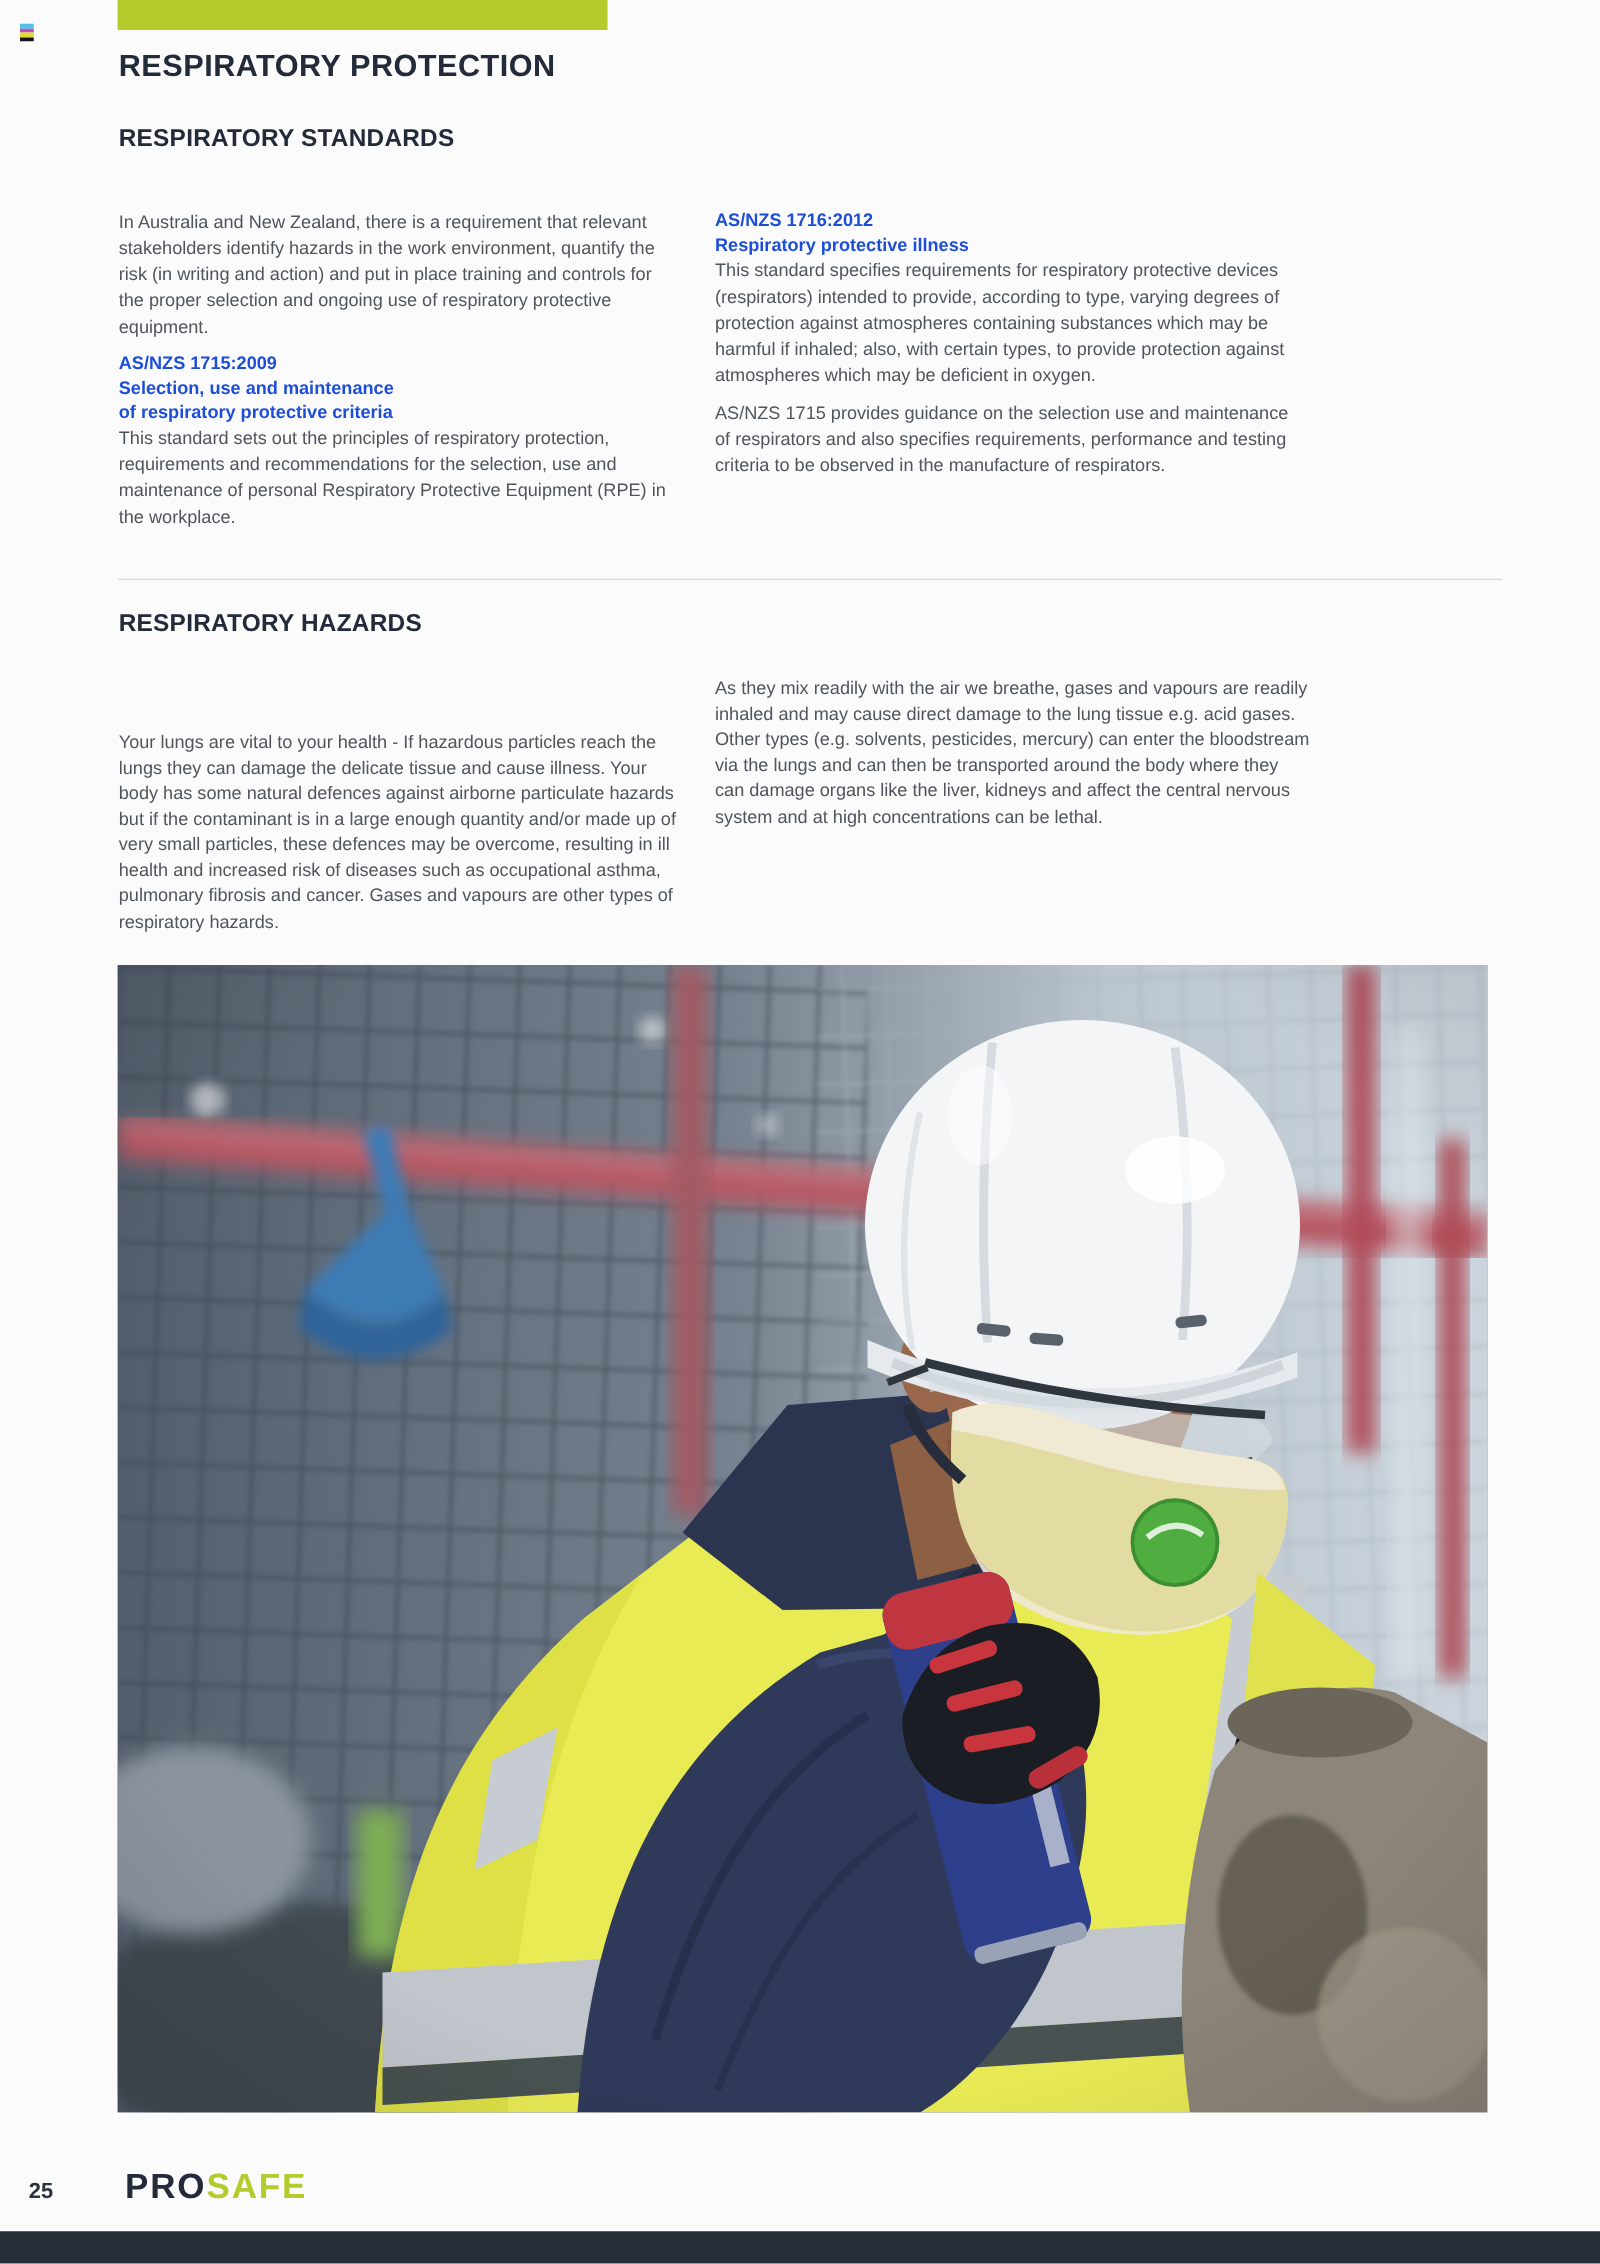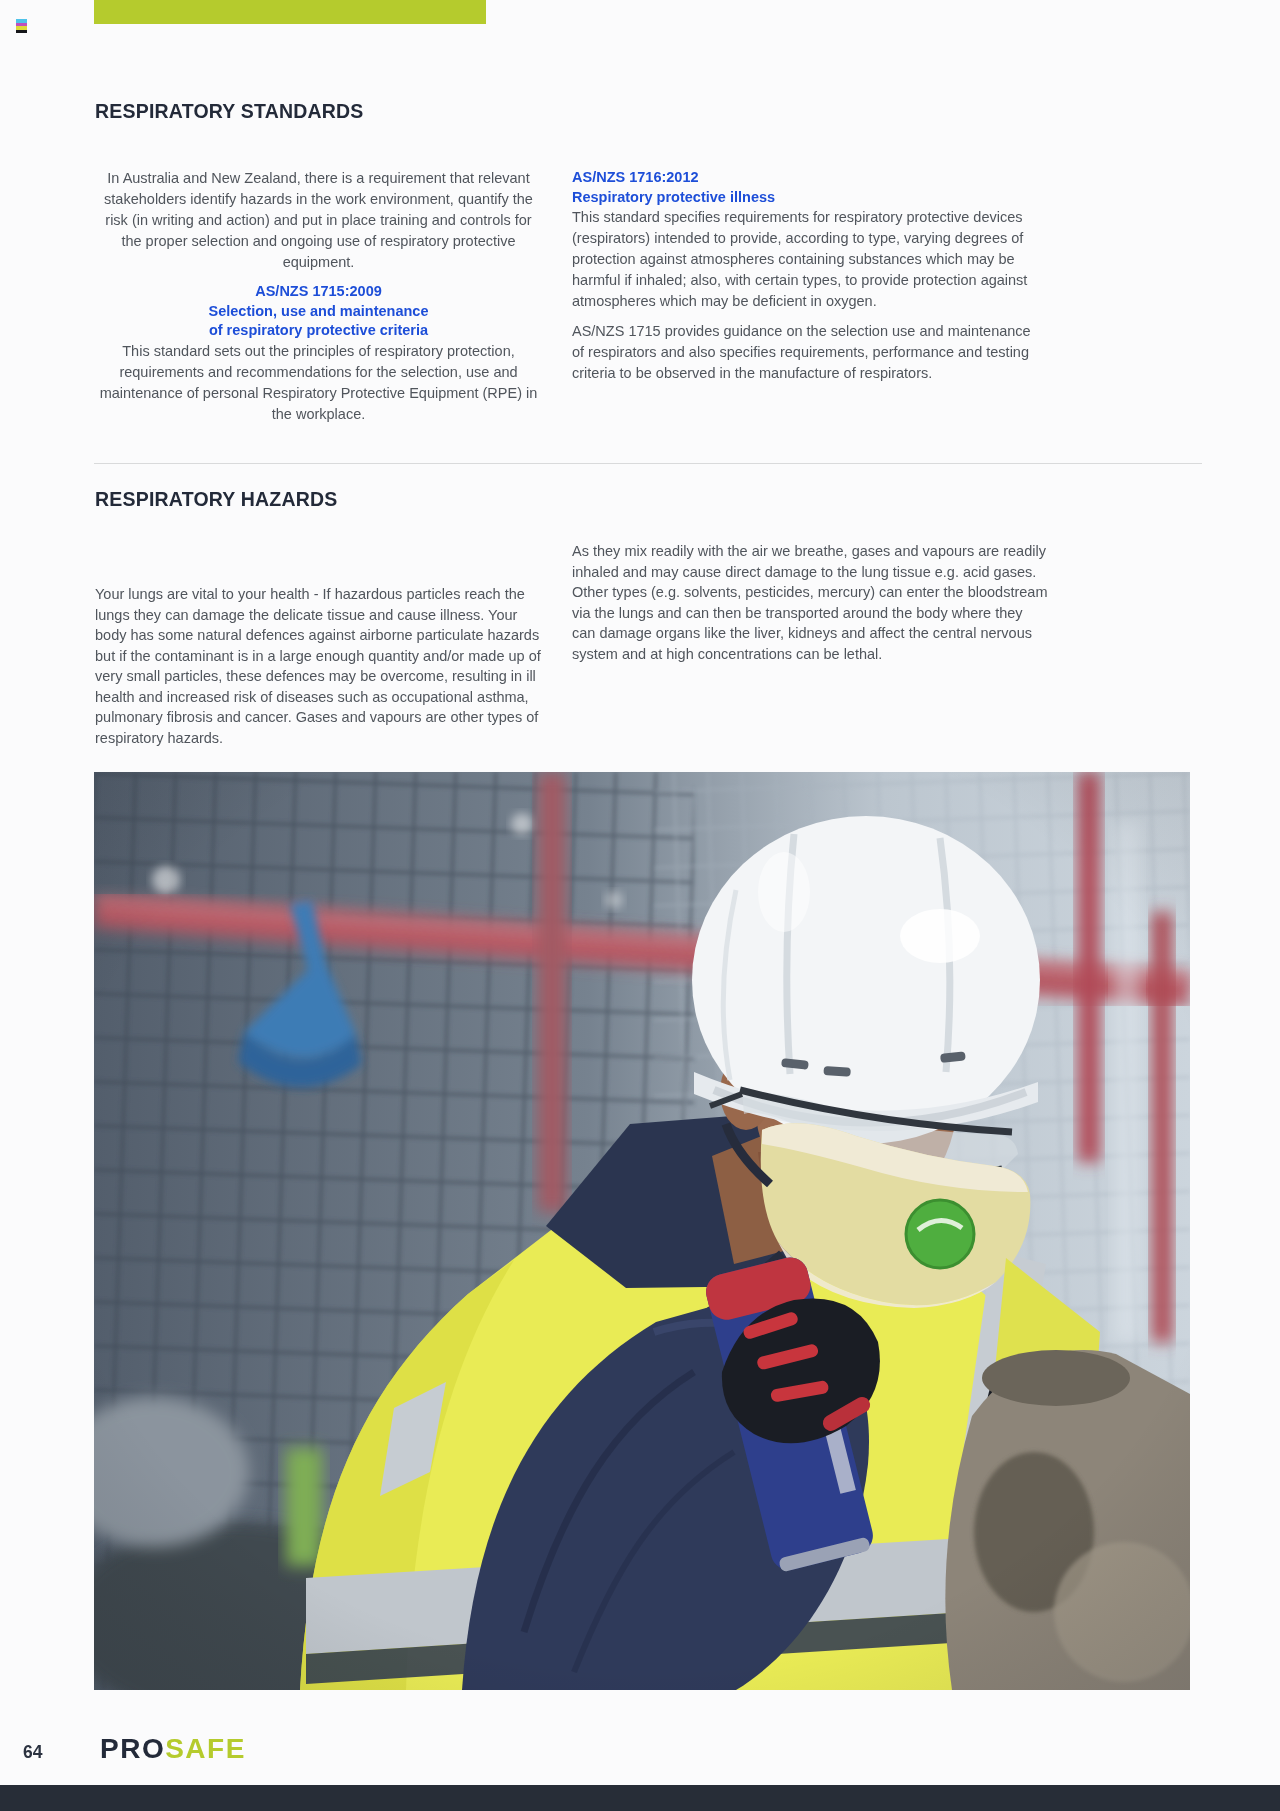--- a/index.html
+++ b/index.html
@@ -19,21 +19,21 @@
 
   .h1{position:absolute;left:95px;top:40px;font-size:24.5px;font-weight:bold;
       color:#232a39;letter-spacing:.4px;}
   .h2{position:absolute;left:95px;font-size:19.5px;font-weight:bold;color:#232a39;letter-spacing:.2px;}
   .h2.standards{top:100px;}
   .h2.hazards{top:488px;}
 
   .col{position:absolute;font-size:14.5px;line-height:21px;color:#50555c;}
   .col p{margin:0 0 9px 0;}
   .col .sub{font-weight:bold;color:#1d4ed8;line-height:19.5px;}
-  .std-left {top:168px;left:95px;width:447px;text-align:center;}
+  .std-left {top:168px;left:95px;width:447px;}
   .std-right{top:168px;left:572px;width:472px;}
   .haz{line-height:20.5px;}
   .haz-left {top:541px;left:95px;width:447px;margin-top:43px;}
   .haz-right{top:541px;left:572px;width:478px;}
 
   .divider{position:absolute;left:94px;top:463px;width:1108px;height:1px;background:#d9dadb;}
 
   .photo{position:absolute;left:94px;top:772px;width:1096px;height:918px;overflow:hidden;background:#8b97a4;}
   .photo svg{display:block;width:100%;height:100%;}
 
@@ -50,20 +50,21 @@
 
   <div class="regmark">
     <i class="c1"></i>
       <i class="c2"></i>
       <i class="c3"></i>
       <i class="c4"></i>
   </div>
 
   <div class="topbar"></div>
 
+  <div class="h1">RESPIRATORY PROTECTION</div>
 
   <div class="h2 standards">RESPIRATORY STANDARDS</div>
 
   <div class="col std-left">
     <p>In Australia and New Zealand, there is a requirement that relevant stakeholders identify hazards in the work environment, quantify the risk (in writing and action) and put in place training and controls for the proper selection and ongoing use of respiratory protective equipment.</p>
     <div class="sub">AS/NZS 1715:2009</div>
     <div class="sub">Selection, use and maintenance</div>
     <div class="sub">of respiratory protective criteria</div>
     <p>This standard sets out the principles of respiratory protection, requirements and recommendations for the selection, use and maintenance of personal Respiratory Protective Equipment (RPE) in the workplace.</p>
   </div>
@@ -244,17 +245,17 @@
           <ellipse cx="962" cy="606" rx="74" ry="28" fill="#6b655a"></ellipse>
           <ellipse cx="940" cy="760" rx="60" ry="80" fill="#5c564c" filter="url(#b2)" opacity="0.8"></ellipse>
           <ellipse cx="1030" cy="840" rx="70" ry="70" fill="#a39a8a" filter="url(#b2)" opacity="0.7"></ellipse>
         </g>
       </g>
 
       <rect x="0" y="0" width="1096" height="918" fill="url(#vig)"></rect>
     </svg>
   </div>
 
-  <div class="footer-num">64</div>
+  <div class="footer-num">25</div>
   <div class="logo"><span class="pro">PRO</span><span class="safe">SAFE</span></div>
   <div class="bottombar"></div>
 
 </div>
 
 </body></html>

